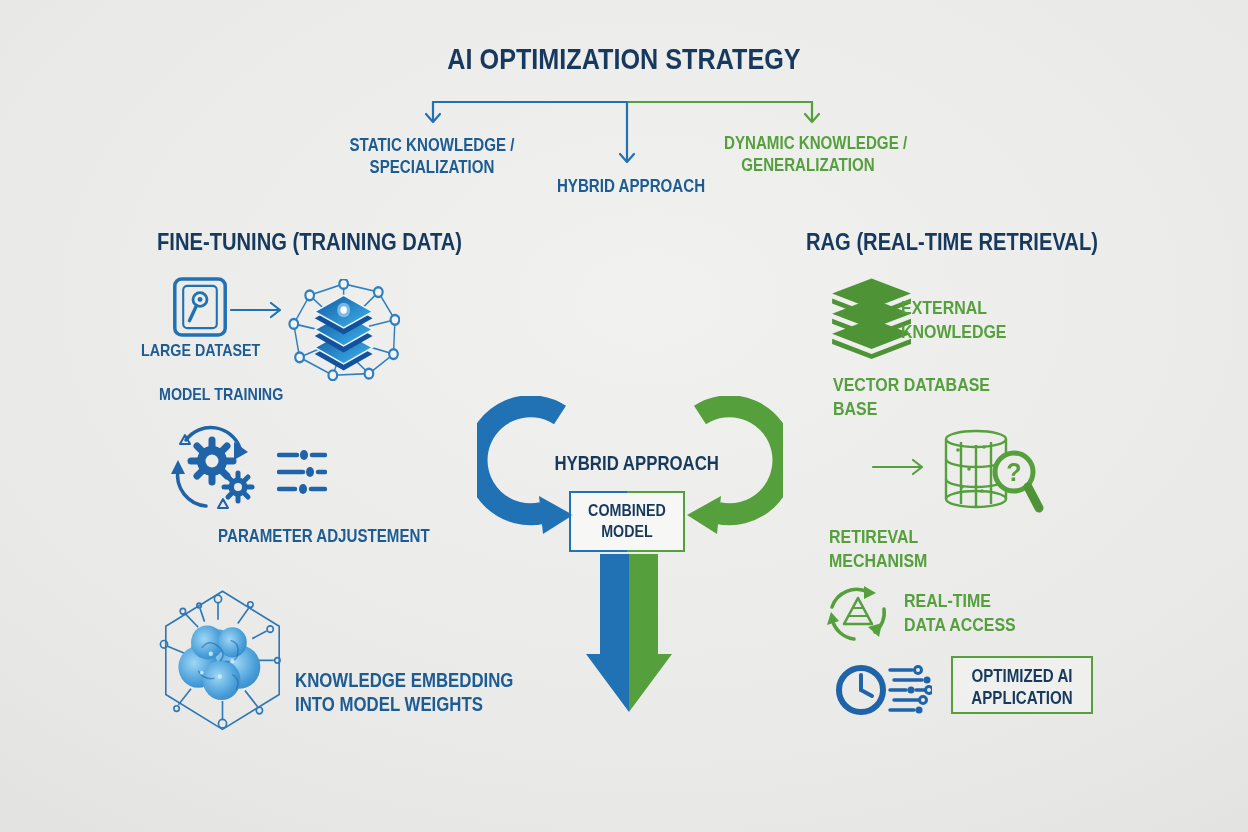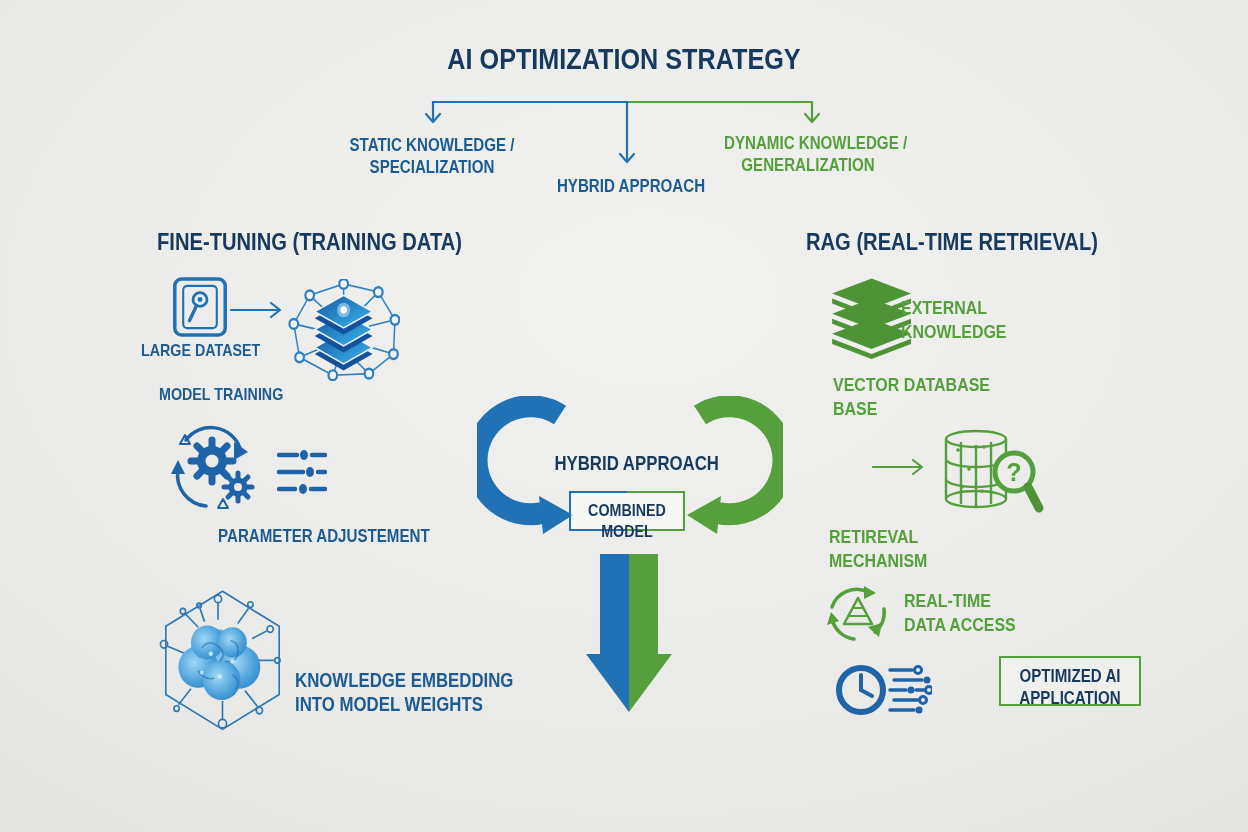--- a/index.html
+++ b/index.html
@@ -14,30 +14,29 @@
   .cond{transform:scaleX(0.84);}
   .o-left{transform-origin:left center;}
   .o-center{transform-origin:center center;}
   .navy{color:#16395d;}
   .blue{color:#1d5c93;}
   .green{color:#55a03c;}
   .center{text-align:center;}
   .icon{position:absolute;}
   .flip{transform:scaleX(-1);}
   #combined-box{
-    position:absolute;left:569px;top:491px;width:116px;height:40px;
+    position:absolute;left:569px;top:491px;width:116px;height:61px;
     border:2px solid;box-sizing:border-box;
     border-image:linear-gradient(to right,#2171b5 0 50%,#55a03c 50% 100%) 1;
     background:rgba(255,255,255,0.55);
   }
   #optimized-box{
-    position:absolute;left:951px;top:656px;width:142px;height:50px;
+    position:absolute;left:951px;top:656px;width:142px;height:58px;
     border:2px solid #55a03c;box-sizing:border-box;
     background:rgba(255,255,255,0.30);
-    margin-left:48px;
   }
   .boxtxt{font-weight:bold;text-align:center;}
 </style>
 </head>
 <body>
 
 <div id="canvas">
 
   <div class="txt navy cond o-center center" style="left:0;right:0;top:42px;font-size:30px;">AI OPTIMIZATION STRATEGY</div>
 

